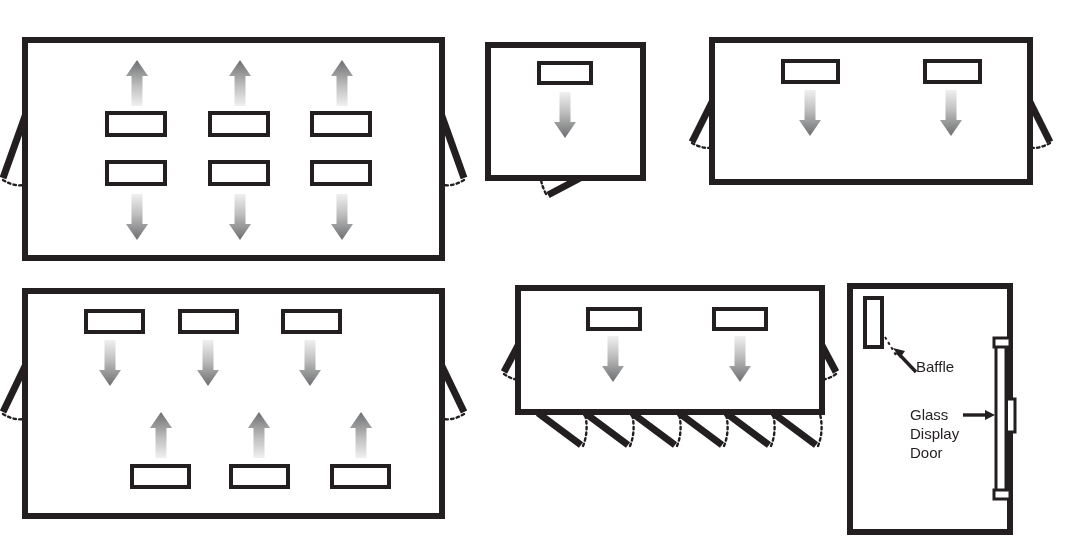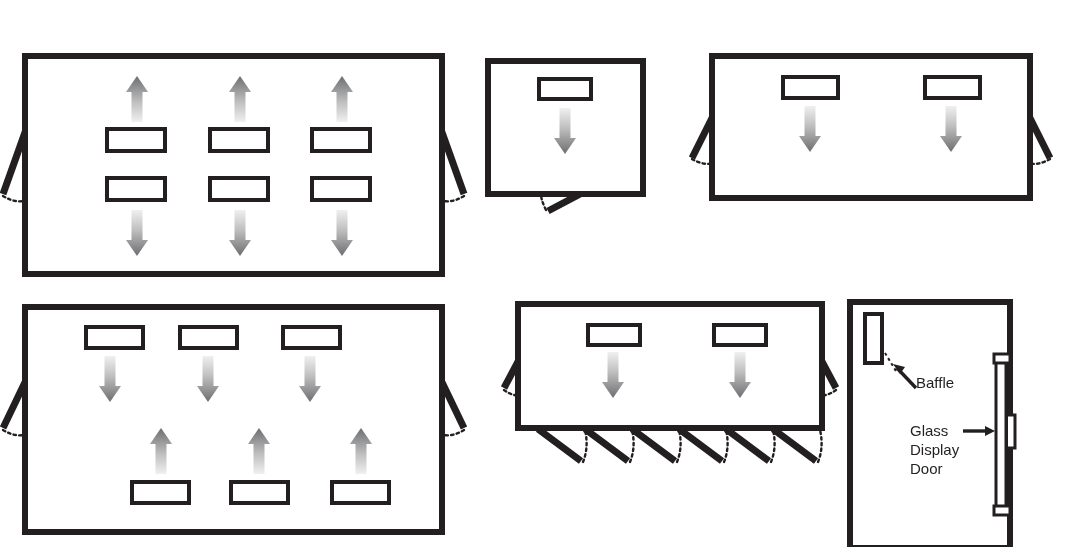--- a/index.html
+++ b/index.html
@@ -1,20 +1,20 @@
 <!DOCTYPE html>
 <html><head>
 <meta charset="utf-8">
 <style>
   html,body{margin:0;padding:0;background:#ffffff;}
   body{
     width:1065px;height:547px;position:relative;overflow:hidden;
     font-family:"Liberation Sans", sans-serif;
   }
-  #stage{position:absolute;inset:0;width:1065px;height:465px;margin-top:16px;}
+  #stage{position:absolute;inset:0;width:1065px;height:465px;}
   svg{display:block;}
   text{font-family:"Liberation Sans", sans-serif;font-size:15px;fill:#231f20;}
 </style>
 </head>
 <body>
 
 <div id="stage">
 <svg width="1065" height="547" viewBox="0 0 1065 547" xmlns="http://www.w3.org/2000/svg">
   <defs>
     <linearGradient id="gradDown" x1="0" y1="0" x2="0" y2="1">

